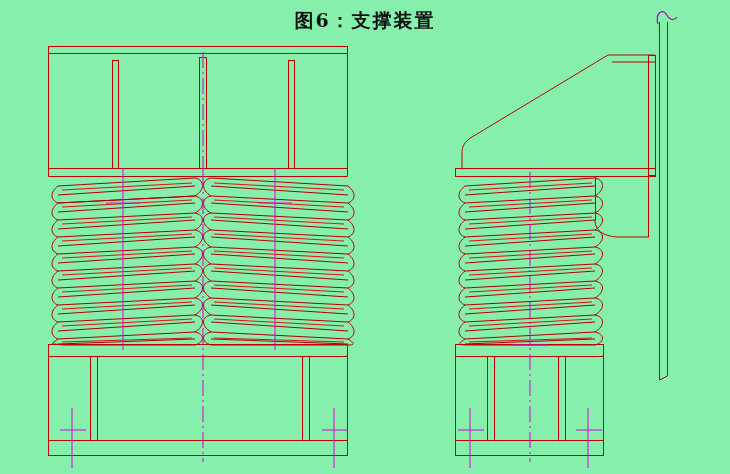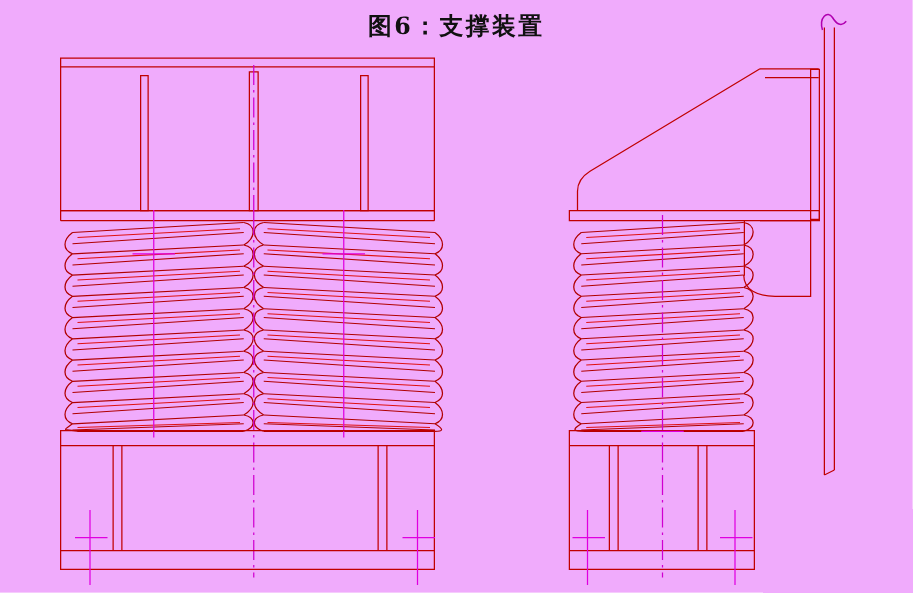--- a/index.html
+++ b/index.html
@@ -1,17 +1,17 @@
 <!DOCTYPE html>
 <html><head>
 <meta charset="utf-8">
 <style>
   html,body{margin:0;padding:0;background:#ffffff;}
   body{width:730px;height:474px;overflow:hidden;font-family:"Liberation Serif",serif;}
-  #root{position:relative;width:730px;height:474px;background:#f0abfc;}
+  #root{position:relative;width:730px;height:474px;background:#86efac;}
   #title{
     position:absolute;left:0;top:8px;width:730px;text-align:center;
     font-family:"DejaVu Serif",serif;
     font-size:19px;font-weight:700;color:#111;letter-spacing:2px;
     white-space:nowrap;
   }
   svg{position:absolute;left:0;top:0;display:block;}
   .ln{fill:none;stroke:#c00000;stroke-width:1;}
   .coil{fill:none;stroke:#b00000;stroke-width:1;}
   .coilb{fill:none;stroke:#e01010;stroke-width:1;}

